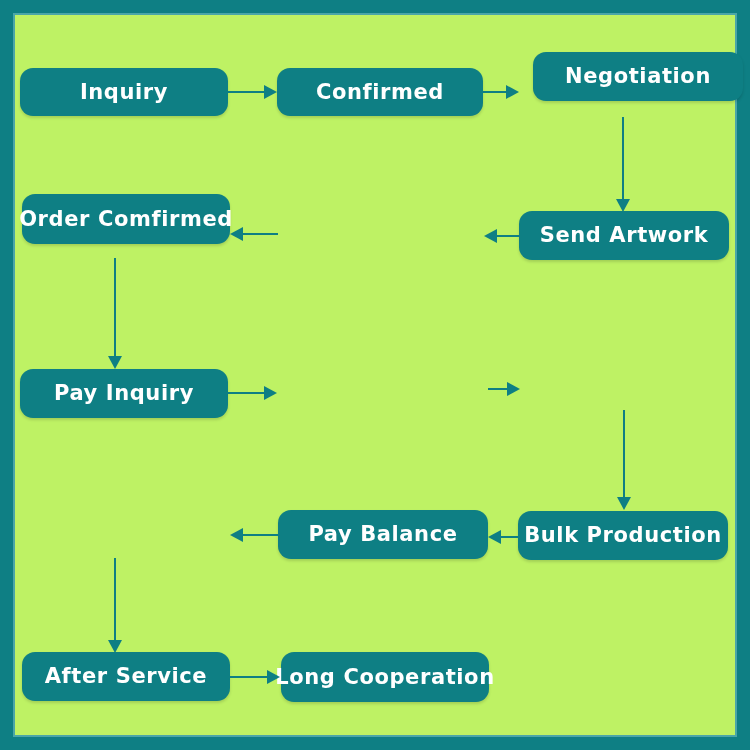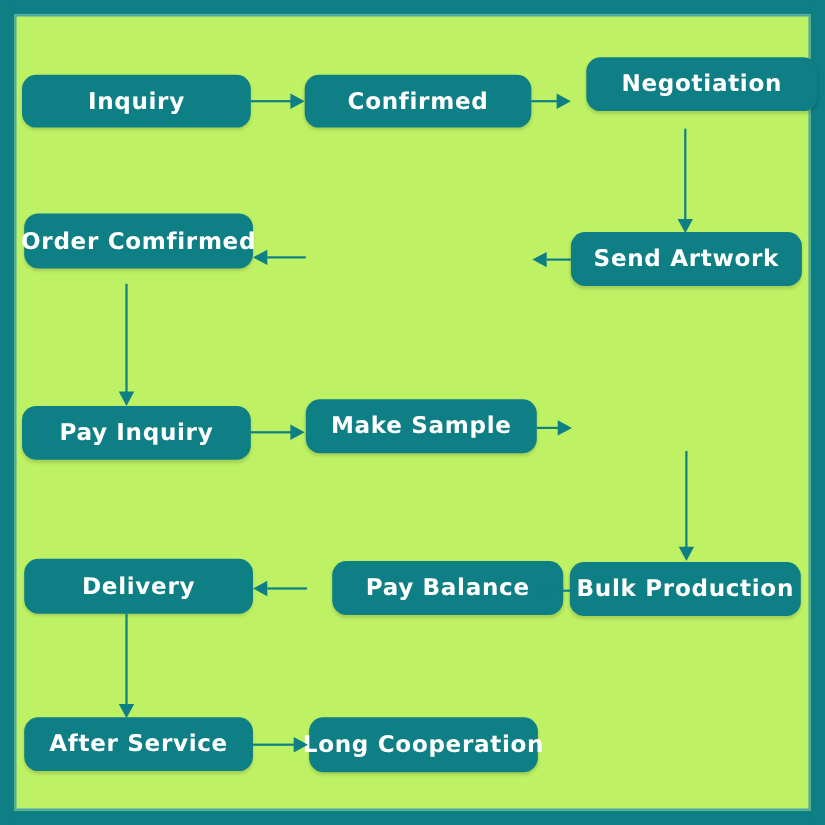--- a/index.html
+++ b/index.html
@@ -136,45 +136,39 @@
   <div class="conn conn-h" style="left:243px; top:233px; width:35px;"></div>
   <div class="arrowhead arrow-left" style="left:230px; top:227px;"></div>
 
   <div class="conn conn-v" style="left:114px; top:258px; height:100px;"></div>
   <div class="arrowhead arrow-down" style="left:108px; top:356px;"></div>
 
   <div class="node" style="left:20px; top:369px; width:208px; height:49px;">
     <span class="label">Pay Inquiry</span>
   </div>
 
-  <div class="node" style="left:278px; top:363px; width:210px; height:49px;">
-    <span class="label">Make Sample</span>
-  </div>
 
 
   <div class="conn conn-h" style="left:228px; top:392px; width:37px;"></div>
   <div class="arrowhead arrow-right" style="left:264px; top:386px;"></div>
 
   <div class="conn conn-h" style="left:488px; top:388px; width:21px;"></div>
   <div class="arrowhead arrow-right" style="left:507px; top:382px;"></div>
 
   <div class="conn conn-v" style="left:623px; top:410px; height:89px;"></div>
   <div class="arrowhead arrow-down" style="left:617px; top:497px;"></div>
 
   <div class="node" style="left:518px; top:511px; width:210px; height:49px;">
     <span class="label">Bulk Production</span>
   </div>
 
-  <div class="node" style="left:278px; top:510px; width:210px; height:49px;margin-left:24px;">
+  <div class="node" style="left:278px; top:510px; width:210px; height:49px;">
     <span class="label">Pay Balance</span>
   </div>
 
-  <div class="node" style="left:22px; top:508px; width:208px; height:50px;">
-    <span class="label">Delivery</span>
-  </div>
 
   <div class="conn conn-h" style="left:501px; top:536px; width:20px;"></div>
   <div class="arrowhead arrow-left" style="left:488px; top:530px;"></div>
 
   <div class="conn conn-h" style="left:243px; top:534px; width:36px;"></div>
   <div class="arrowhead arrow-left" style="left:230px; top:528px;"></div>
 
   <div class="conn conn-v" style="left:114px; top:558px; height:84px;"></div>
   <div class="arrowhead arrow-down" style="left:108px; top:640px;"></div>
 

